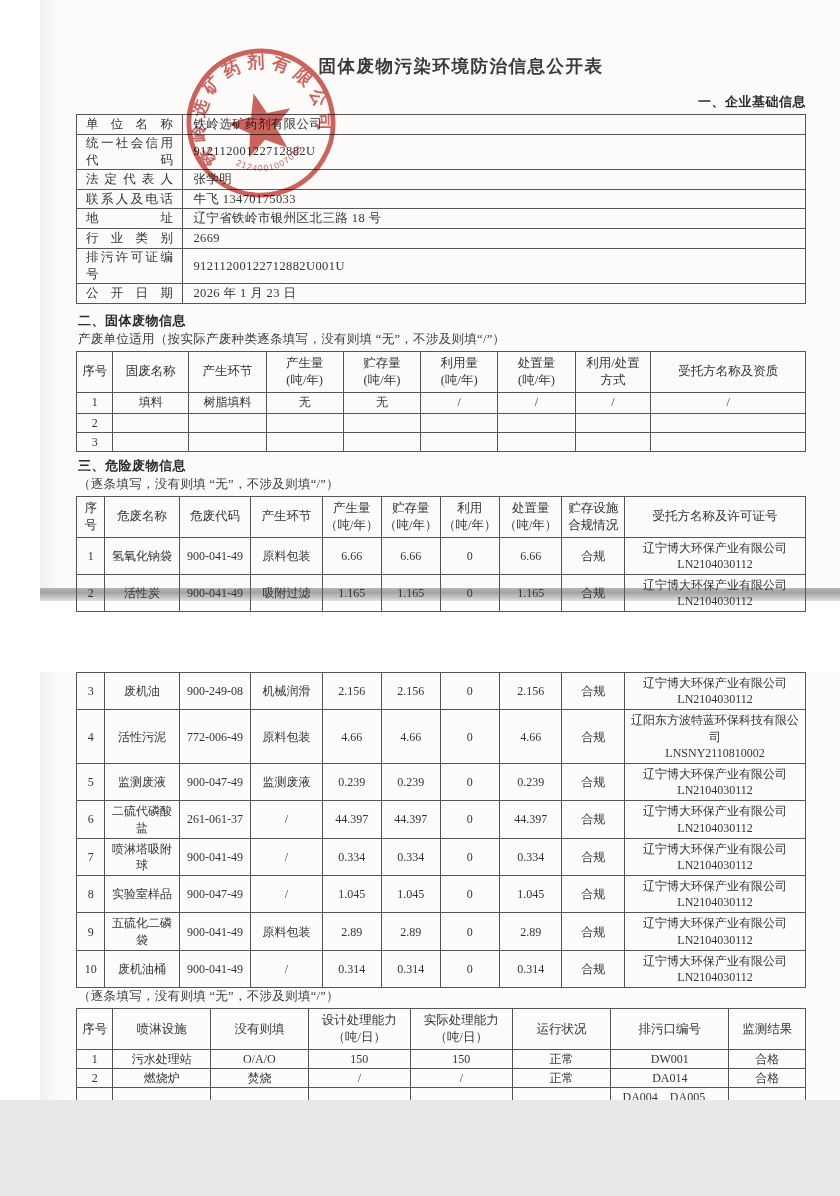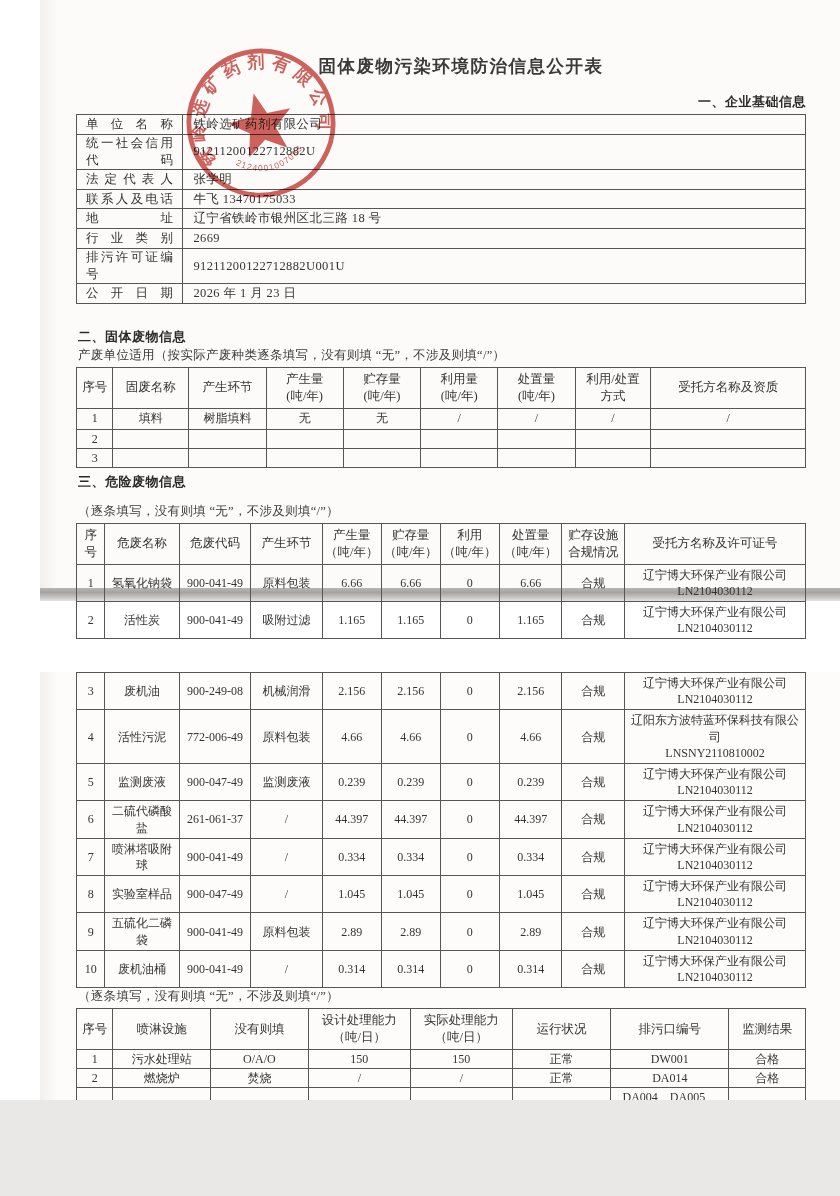--- a/index.html
+++ b/index.html
@@ -12,22 +12,22 @@
   .page2 { height:595px; padding:0 34px 0 36px;
            background:linear-gradient(90deg,#f1f0ee 0,#fdfcfa 18px,#fdfcfa 822px,#f4f3f1 840px); }
   .scan-gap { height:13px; background:linear-gradient(180deg,#b7b6b4 0,#a4a3a1 35%,#c9c8c6 75%,#e3e2e0 100%); }
 
   .doc-title { text-align:center; font-size:17.5px; font-weight:bold; letter-spacing:1.5px;
                color:#3a3a3a; margin-left:40px; }
 
   .sec-heading { font-family:"Liberation Sans","DejaVu Sans",sans-serif; font-weight:bold;
                  font-size:13px; color:#2b2b2b; letter-spacing:.5px; }
   .h1 { margin:15px 0 3px 6px;text-align:right; }
-  .h2 { margin:24px 0 1px 2px; }
-  .h3 { margin:5px 0 12px 2px; }
+  .h2 { margin:8px 0 1px 2px; }
+  .h3 { margin:5px 0 1px 2px; }
   .h4 { margin:5px 0 1px 2px; }
   .note { font-size:12.5px; color:#3a3a3a; margin:0 0 3px 2px; letter-spacing:.3px; }
 
   table { width:100%; border-collapse:collapse; table-layout:fixed;border-radius:16px; }
   td,th { border:1px solid #565656; font-size:12px; font-weight:normal; color:#343434;
           text-align:center; vertical-align:middle; white-space:pre-line; padding:1px 3px;
           overflow:hidden; line-height:1.35; }
   thead th { font-size:12.5px; padding:3px 2px; }
 
   

